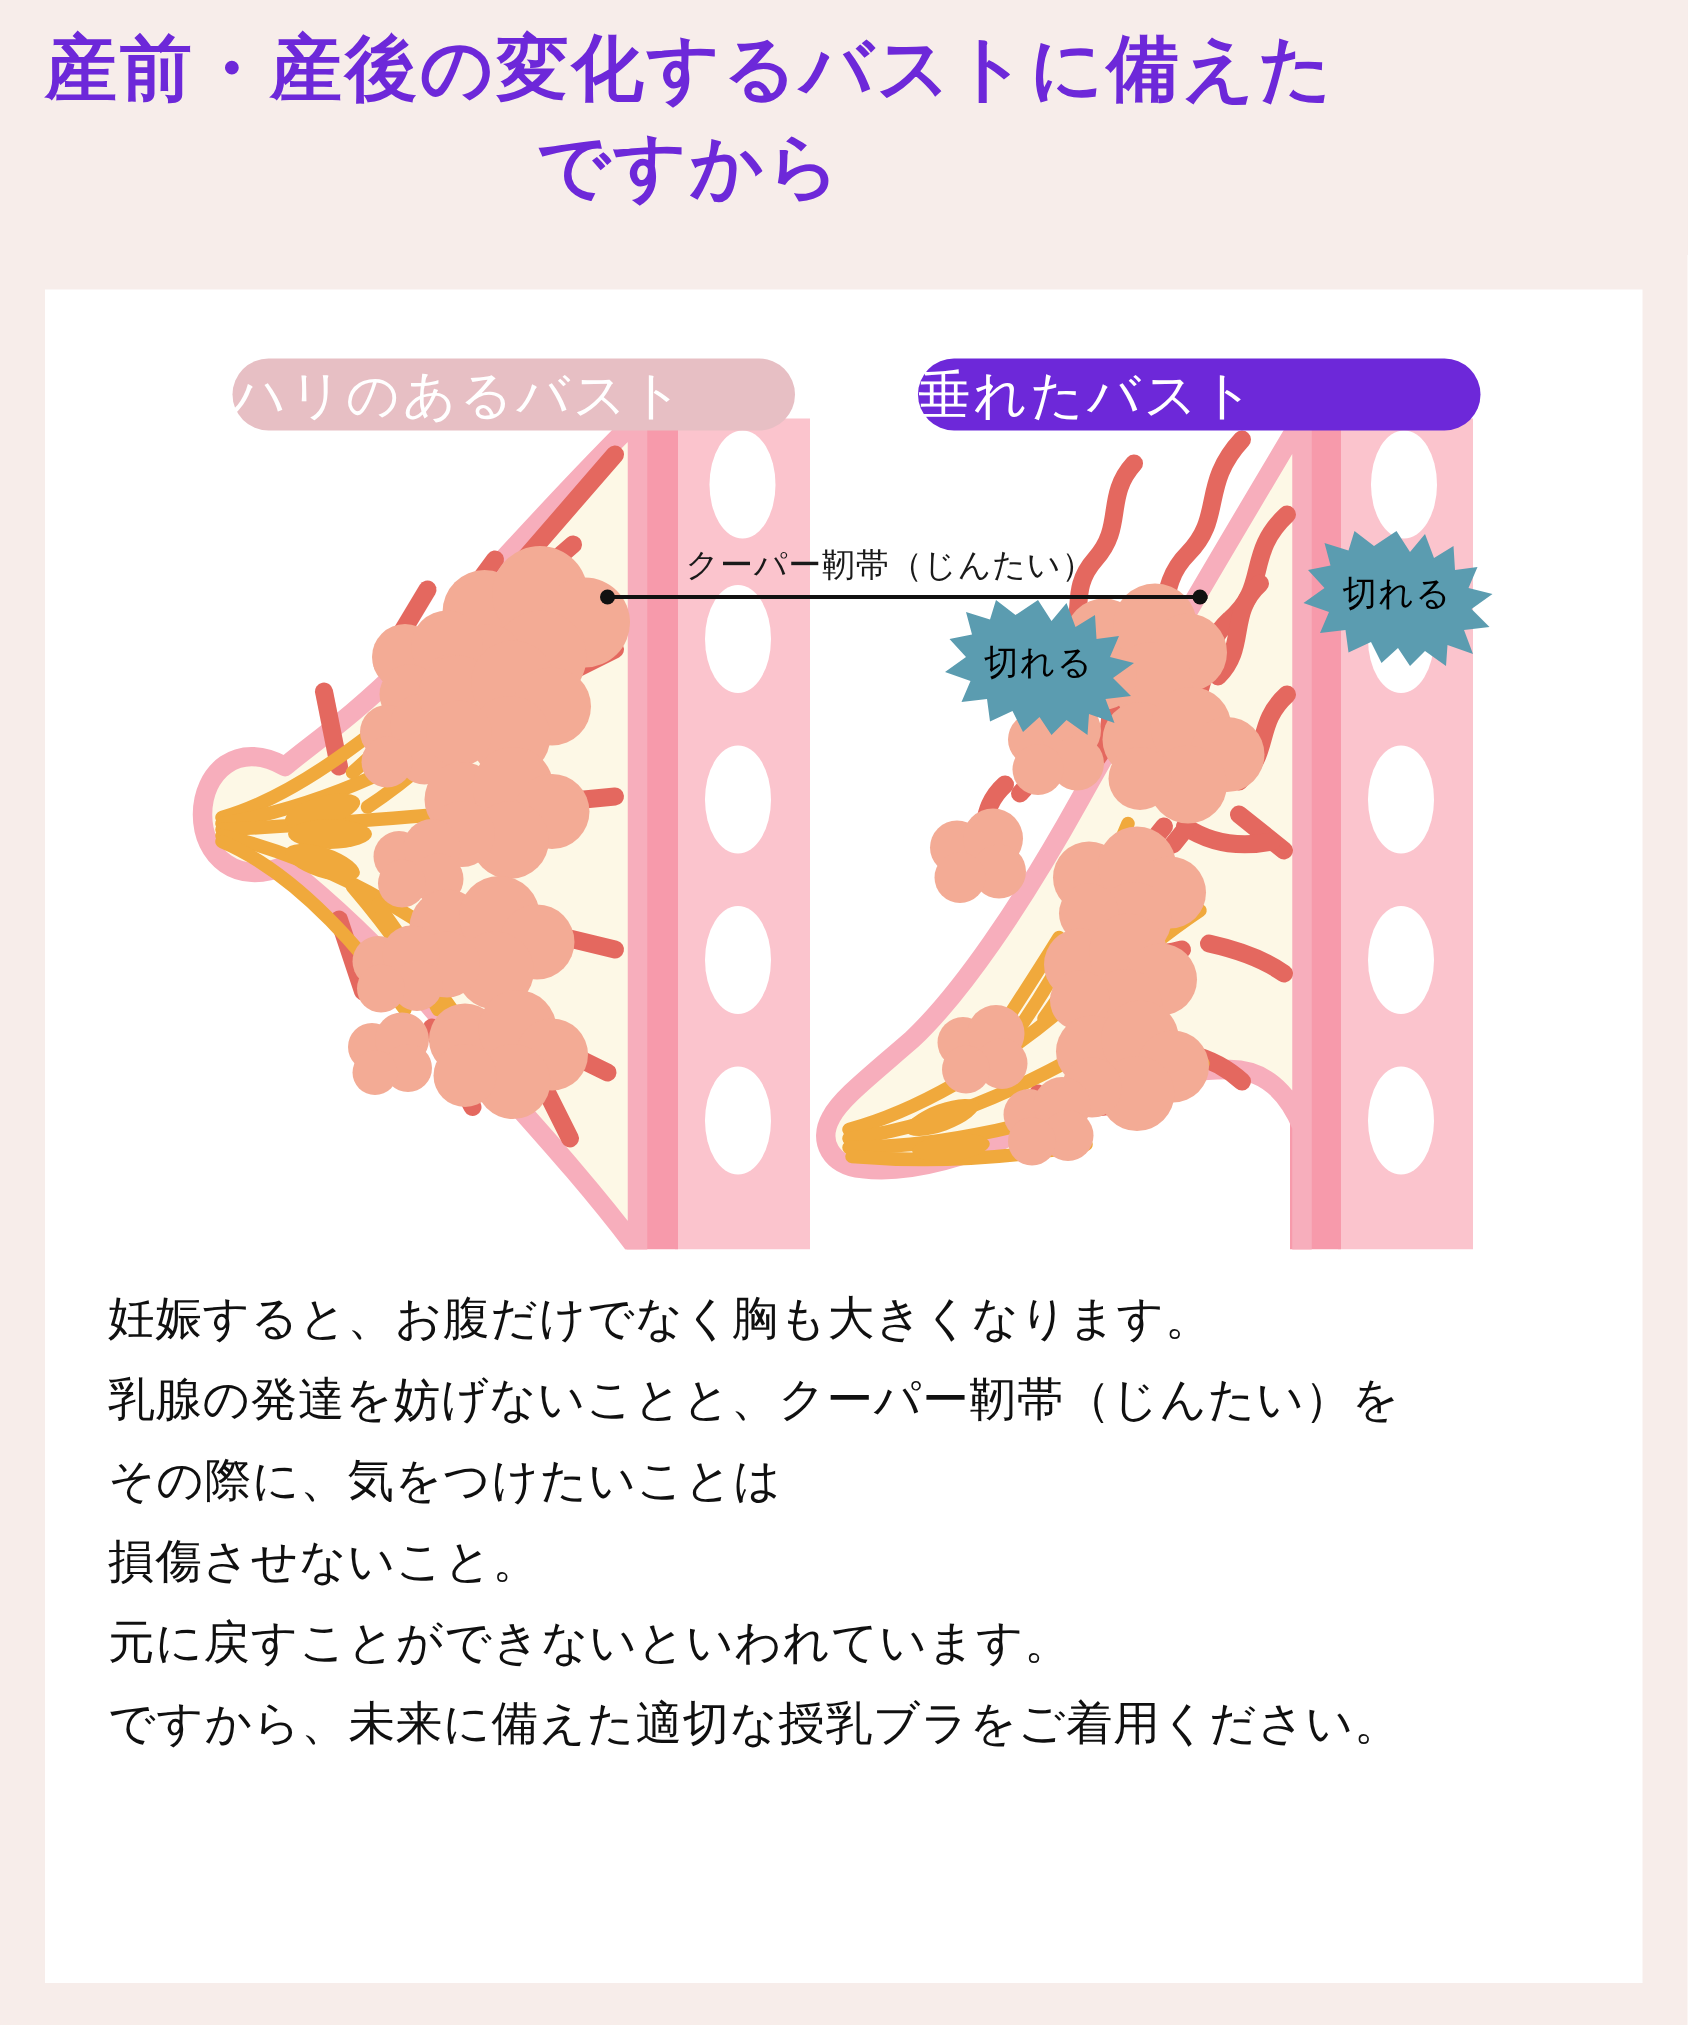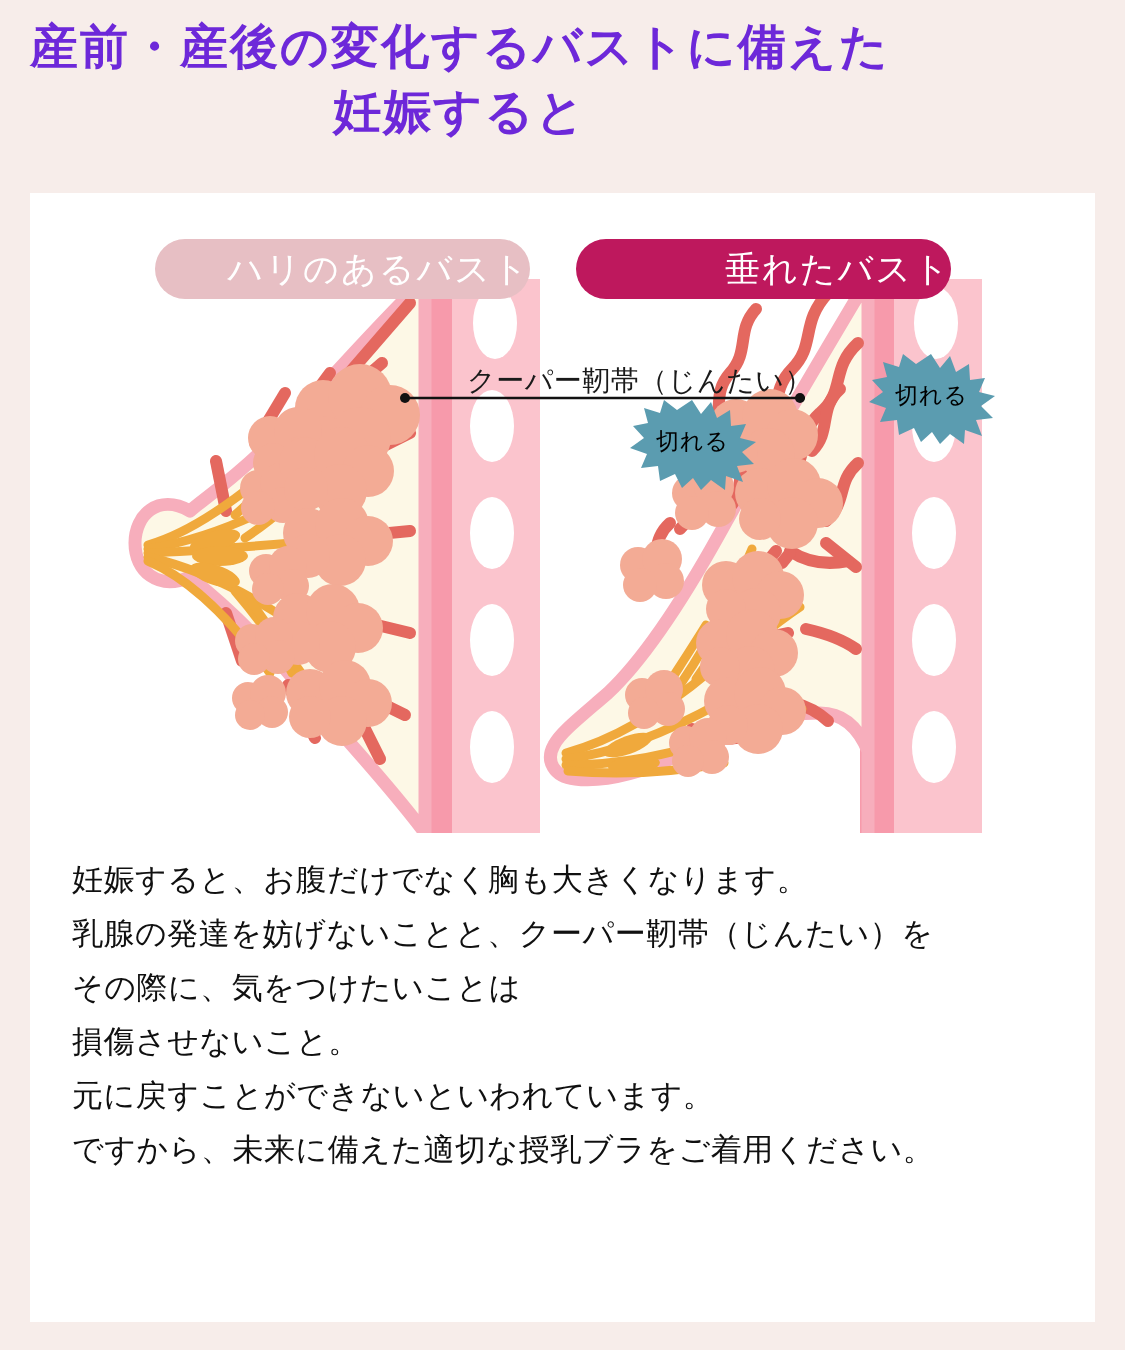--- a/index.html
+++ b/index.html
@@ -27,40 +27,40 @@
   
   .card{
     position:absolute;left:30px;top:193px;
     width:1065px;height:1129px;
     background:#ffffff;
   }
 
   
   .badge{
     position:absolute;
-    height:60px;
+    height:48px;
     border-radius:31px;
-    display:flex;align-items:center;justify-content:flex-end;
+    display:flex;align-items:center;justify-content:flex-start;
     color:#ffffff;
     font-family:"DejaVu Sans","Liberation Sans",sans-serif;
     font-size:35px;
     letter-spacing:2px;
     z-index:30;
   }
   .badge-firm{left:155px;top:239px;width:375px;background:#e7bfc4;}
-  .badge-sag{left:576px;top:239px;width:375px;background:#be185d;}
+  .badge-sag{left:612px;top:239px;width:375px;background:#6d28d9;}
 
   
   .diagram{position:absolute;left:30px;top:193px;width:1065px;height:640px;}
 
   
   .anno-label{
-    position:absolute;left:467px;top:362px;
-    font-family:"DejaVu Sans","Liberation Sans",sans-serif;
-    font-size:28px;
+    position:absolute;left:457px;top:362px;
+    font-family:"DejaVu Sans","Liberation Sans",sans-serif;
+    font-size:22px;
     color:#1a1a1a;
     letter-spacing:0.5px;
     white-space:nowrap;
     z-index:40;
   }
   .anno-line{position:absolute;left:395px;top:380px;width:420px;height:36px;z-index:40;}
 
   
   .burst{position:absolute;z-index:45;}
   .burst-text{
@@ -88,21 +88,21 @@
   }
   .body-copy p{margin:0;white-space:nowrap;}
 </style>
 </head>
 <body>
 
 <div class="page">
 
   <div class="title">
     <span class="title-line">産前・産後の変化するバストに備えた</span>
-    <span class="title-line">妊娠すると</span>
+    <span class="title-line">ですから</span>
   </div>
 
   <div class="card"></div>
 
   <svg class="diagram" viewBox="0 0 1065 640">
 
     <g>
 
       <rect x="420" y="86" width="90" height="554" fill="#fbc4cd"></rect>
 

